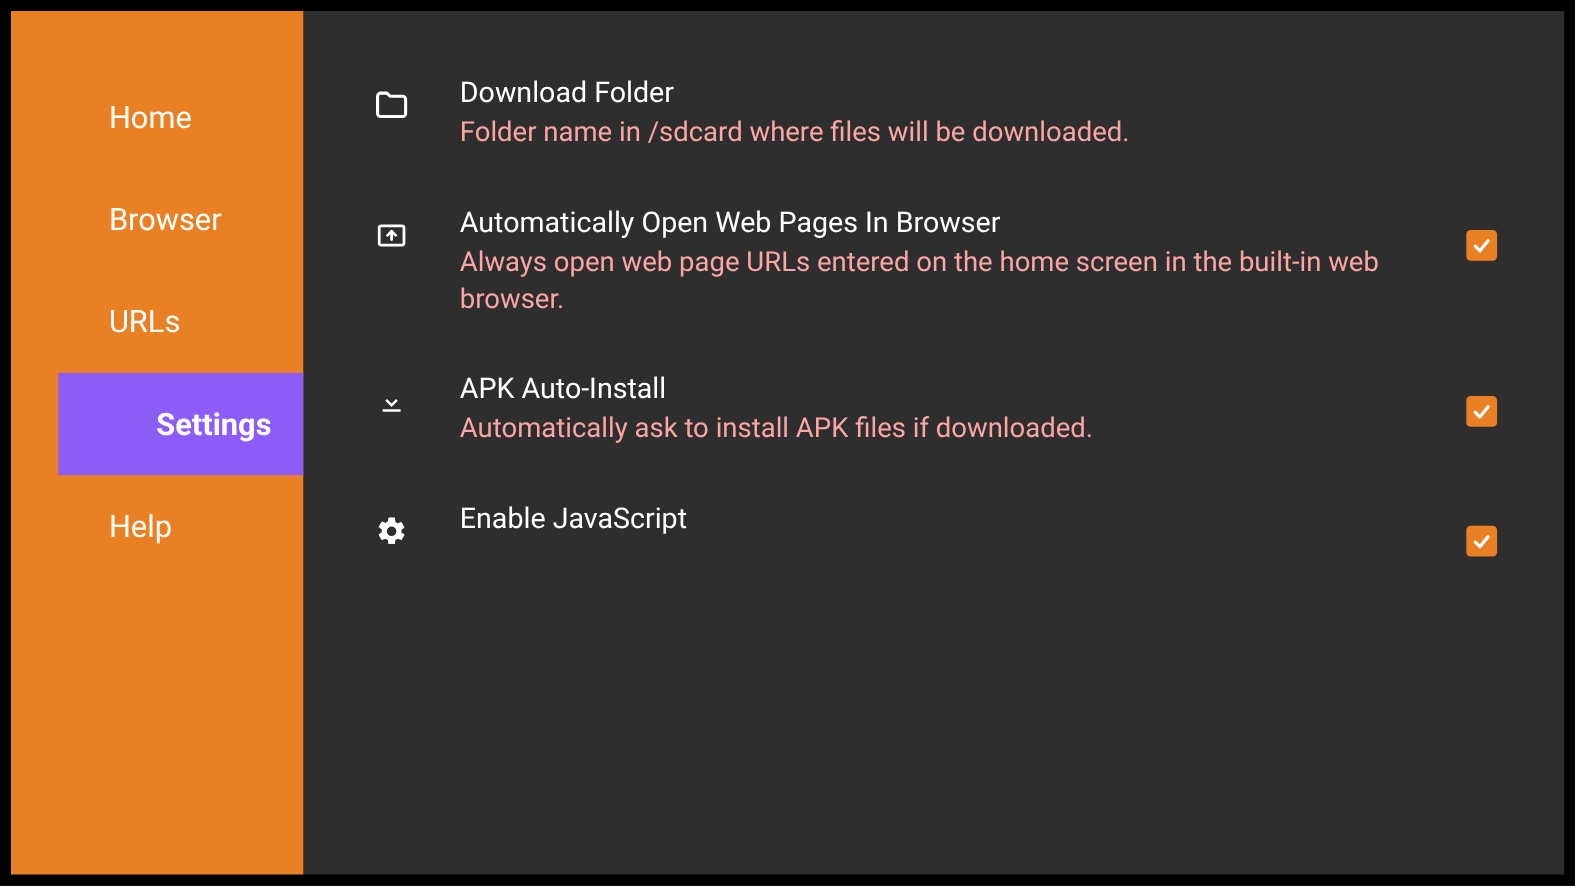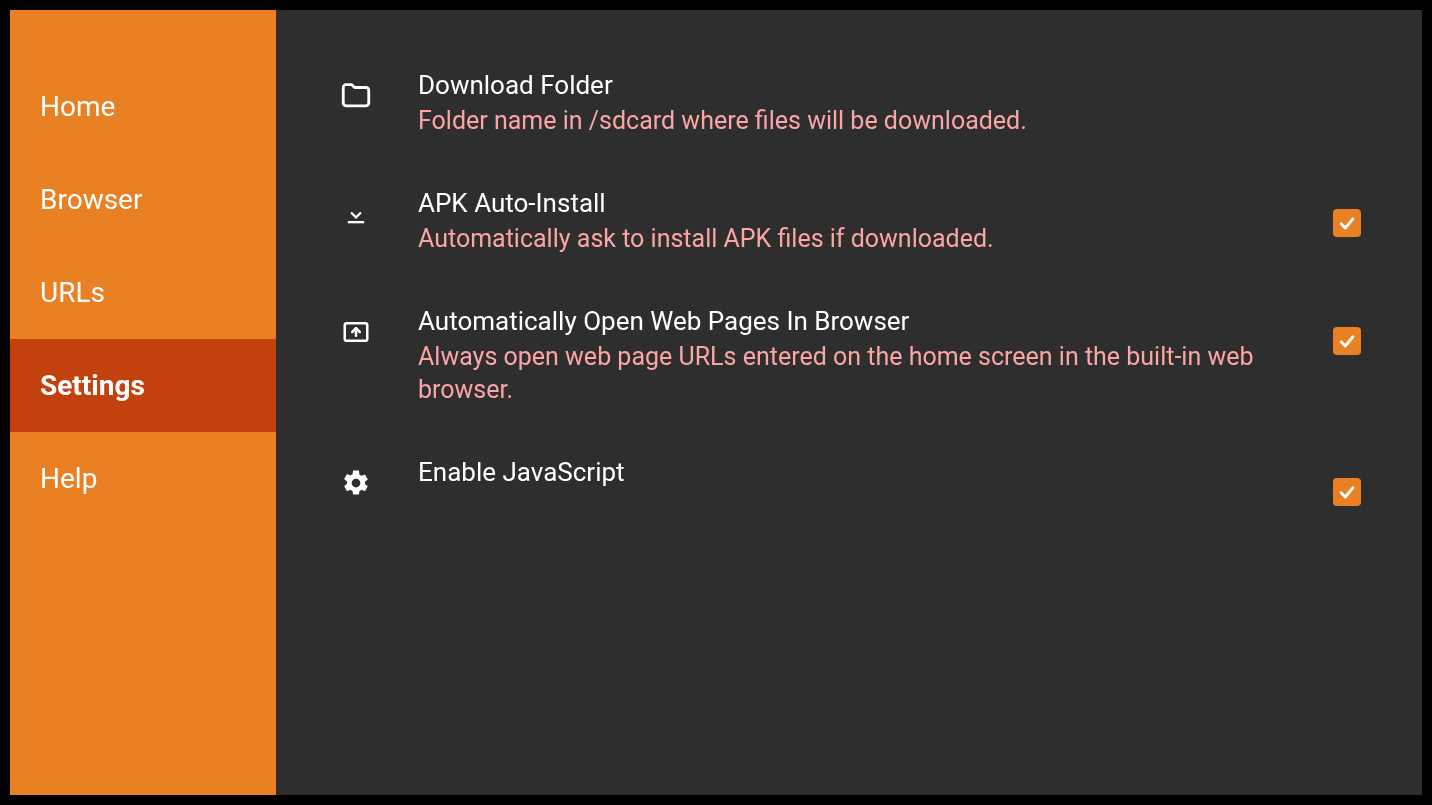--- a/index.html
+++ b/index.html
@@ -23,29 +23,30 @@
       display: flex;
     }
     .sidebar {
       width: 266px;
       background: #e98024;
       display: flex;
       flex-direction: column;
       padding-top: 50px;
     }
     .sidebar-item {
-      padding: 30px 0 30px 30px;
+      padding: 30px 0 30px 89px;
       color: #fff;
       font-size: 28px;
       font-weight: 400;
       cursor: pointer;
     }
     .sidebar-item.active {
-      background: #c2410c;
+      background: #8b5cf6;
       font-weight: 700;
+      margin-left: 43px;
     }
     .main {
       flex: 1;
       background: #2e2e2e;
       padding: 60px 60px 12px 60px;
     }
     .setting-row {
       display: flex;
       align-items: flex-start;
       margin-bottom: 50px;
@@ -121,49 +122,49 @@
         </svg>
       </div>
       <div class="setting-text">
         <div class="setting-title">Download Folder</div>
         <div class="setting-desc">Folder name in /sdcard where files will be downloaded.</div>
       </div>
     </div>
 
     <div class="setting-row">
       <div class="setting-icon">
-        <svg width="28" height="28" viewBox="0 0 24 24" fill="#fff">
-          <path d="M12 3v10.5l3.5-3.5 1.4 1.4L12 16.3l-4.9-4.9 1.4-1.4L12 13.5V3h0z"></path>
-          <path d="M5 18h14v2H5z"></path>
+        <svg width="30" height="30" viewBox="0 0 24 24" fill="none" stroke="#fff" stroke-width="2" stroke-linejoin="round">
+          <rect x="3" y="5" width="18" height="14" rx="1.5"></rect>
+          <path d="M12 15V9" stroke-linecap="round"></path>
+          <path d="M9 12l3-3 3 3" stroke-linecap="round" fill="none"></path>
         </svg>
       </div>
       <div class="setting-text">
-        <div class="setting-title">APK Auto-Install</div>
-        <div class="setting-desc">Automatically ask to install APK files if downloaded.</div>
+        <div class="setting-title">Automatically Open Web Pages In Browser</div>
+        <div class="setting-desc">Always open web page URLs entered on the home screen in the built-in web browser.</div>
       </div>
       <div class="checkbox-wrap">
         <div class="checkbox">
           <svg width="20" height="20" viewBox="0 0 24 24" fill="none" stroke="#fff" stroke-width="3.5" stroke-linecap="round" stroke-linejoin="round">
             <polyline points="5 13 10 18 19 7"></polyline>
           </svg>
         </div>
       </div>
     </div>
 
     <div class="setting-row">
       <div class="setting-icon">
-        <svg width="30" height="30" viewBox="0 0 24 24" fill="none" stroke="#fff" stroke-width="2" stroke-linejoin="round">
-          <rect x="3" y="5" width="18" height="14" rx="1.5"></rect>
-          <path d="M12 15V9" stroke-linecap="round"></path>
-          <path d="M9 12l3-3 3 3" stroke-linecap="round" fill="none"></path>
+        <svg width="28" height="28" viewBox="0 0 24 24" fill="#fff">
+          <path d="M12 3v10.5l3.5-3.5 1.4 1.4L12 16.3l-4.9-4.9 1.4-1.4L12 13.5V3h0z"></path>
+          <path d="M5 18h14v2H5z"></path>
         </svg>
       </div>
       <div class="setting-text">
-        <div class="setting-title">Automatically Open Web Pages In Browser</div>
-        <div class="setting-desc">Always open web page URLs entered on the home screen in the built-in web browser.</div>
+        <div class="setting-title">APK Auto-Install</div>
+        <div class="setting-desc">Automatically ask to install APK files if downloaded.</div>
       </div>
       <div class="checkbox-wrap">
         <div class="checkbox">
           <svg width="20" height="20" viewBox="0 0 24 24" fill="none" stroke="#fff" stroke-width="3.5" stroke-linecap="round" stroke-linejoin="round">
             <polyline points="5 13 10 18 19 7"></polyline>
           </svg>
         </div>
       </div>
     </div>
 

